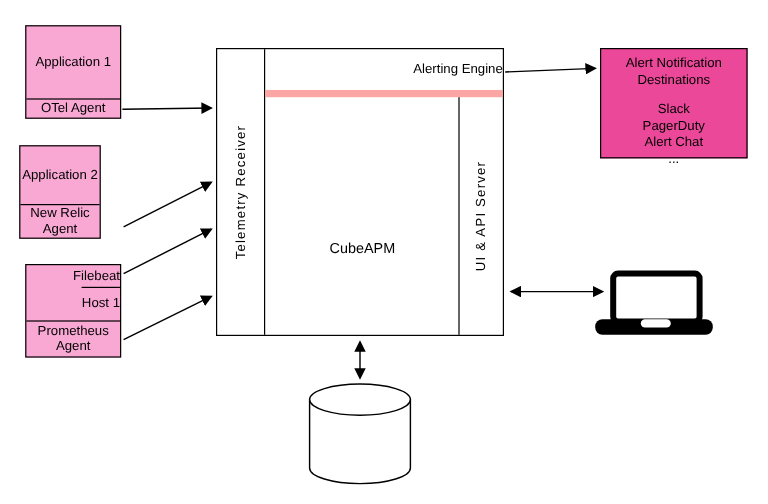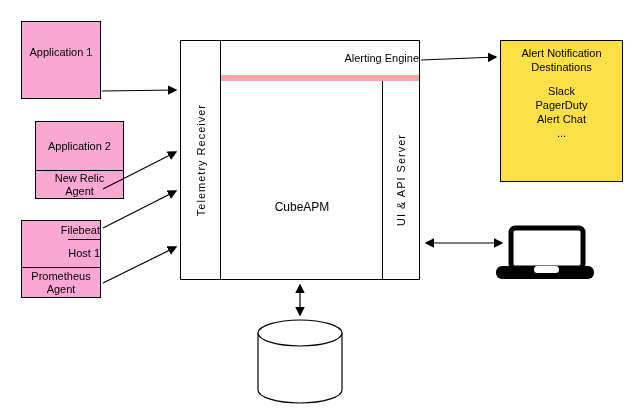--- a/index.html
+++ b/index.html
@@ -38,43 +38,44 @@
   }
   .vlabel {
     writing-mode:vertical-rl; transform:rotate(180deg);
     white-space:nowrap; letter-spacing:1px;
   }
   .cube-label {
     position:absolute; left:40px; top:110px; width:162px; height:20px;
     display:flex; align-items:center; justify-content:center; font-size:12px;margin-top:46px;
   }
   .alert-box {
-    position:absolute; left:500px; top:40px; width:123px; height:142px;
-    border:1px solid #000; background:#fde047; box-sizing:border-box;
+    position:absolute; left:500px; top:40px; width:123px; height:92px;
+    border:1px solid #000; background:#ec4899; box-sizing:border-box;
     text-align:center; padding-top:5px;
   }
   .alert-title { line-height:14px; }
   .alert-channels { margin-top:10px; }
   .alert-channel { line-height:14px; }
   .overlay { position:absolute; left:0; top:0; pointer-events:none; }
   .storage-label {
     position:absolute; left:258px; top:356px; width:84px;
     text-align:center; line-height:15px;
   }
 </style>
 </head>
 <body>
 
 <div class="canvas">
 
   <div class="box" style="left:21px; top:21px; width:80px; height:78px;">
     <div class="sect" style="height:60px;">Application 1</div>
+    <div class="sect" style="flex:1;">OTel Agent</div>
   </div>
 
-  <div class="box" style="left:35px; top:121px; width:89px; height:78px;">
+  <div class="box" style="left:16px; top:121px; width:68px; height:78px;">
     <div class="sect" style="height:48px;">Application 2</div>
     <div class="sect" style="flex:1; padding:0 6px;">New Relic Agent</div>
   </div>
 
   <div class="box" style="left:21px; top:220px; width:80px; height:78px;align-items:flex-end;">
     <div class="sect" style="height:18px;">Filebeat</div>
     <div class="sect" style="height:28px;">Host 1</div>
     <div class="sect" style="flex:1; padding:0 4px;">Prometheus Agent</div>
   </div>
 

